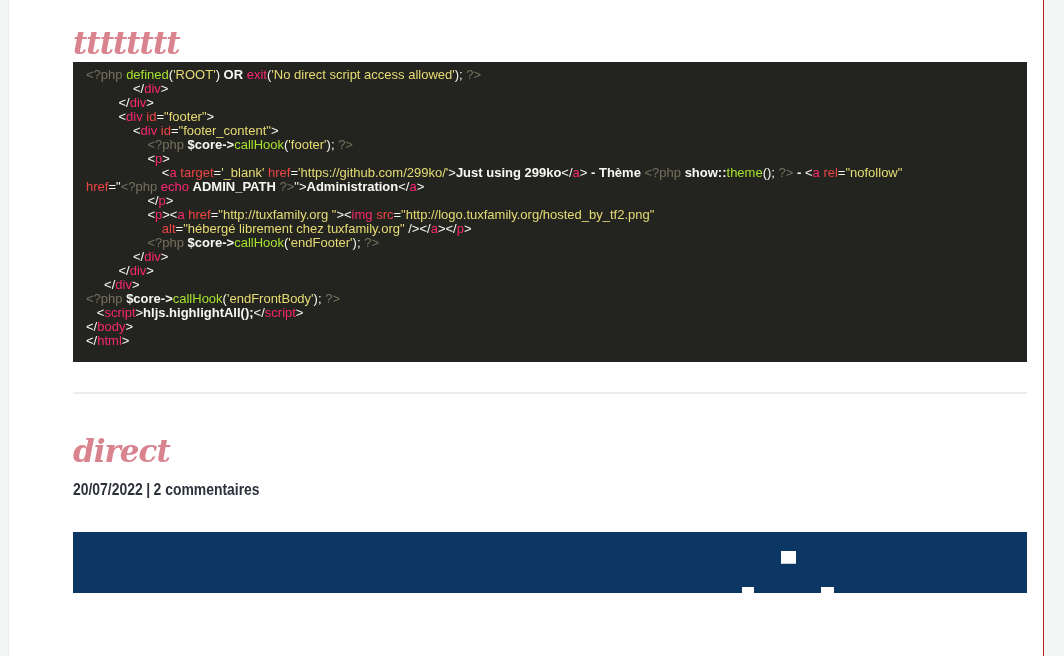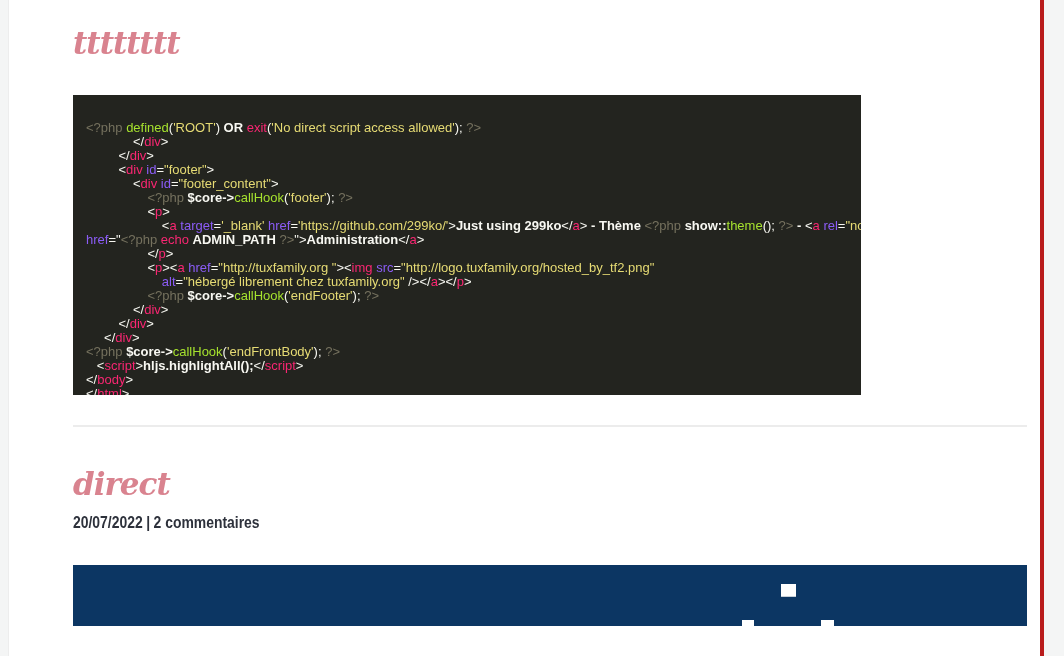--- a/index.html
+++ b/index.html
@@ -5,21 +5,21 @@
   * { margin:0; padding:0; box-sizing:border-box; }
   html,body { width:1064px; height:656px; overflow:hidden; }
   body {
     background:#f4f5f5;
     font-family:"Liberation Sans", sans-serif;
   }
   .content-panel {
     position:absolute; left:8px; top:0; width:1036px; height:656px;
     background:#ffffff;
     border-left:1px solid #ededed;
-    border-right:4px solid #b91c1c;
+    border-right:1px solid #b91c1c;
     padding:0 17px 0 64px;
   }
   .article { display:block; }
   .article-title {
     margin-top:24px;
     font-family:"DejaVu Serif", serif;
     font-style:italic;
     font-weight:bold;
     font-size:31px;
     line-height:38px;
@@ -38,38 +38,37 @@
     transform:scaleX(0.87);
     transform-origin:left center;
     font-weight:bold;
     font-size:16px;
     line-height:18px;
     color:#2d313b;
     white-space:nowrap;
   }
   .meta-sep { padding:0 4px; color:#2d313b; }
   .code-block {
-    margin-top:33px;
-    width:788px;
+    width:954px;
     height:300px;
     background:#23241f;
-    padding:26px 13px;
+    padding:6px 13px;
     overflow:hidden;
   }
   .code-line {
     font-family:"Liberation Sans", sans-serif;
     font-size:13px;
     line-height:14px;
     white-space:pre;
     color:#f8f8f2;
   }
   .tk-m { color:#75715e; }
   .tk-t { color:#f8f8f2; }
   .tk-n { color:#f92672; }
-  .tk-a { color:#8b5cf6; }
+  .tk-a { color:#ef4444; }
   .tk-s { color:#e6db74; }
   .tk-f { color:#a6e22e; }
   .tk-w { color:#f8f8f2; font-weight:bold; }
   .article-divider {
     margin-top:30px;
     width:954px;
     height:2px;
     background:#ececec;
     border:none;
   }

